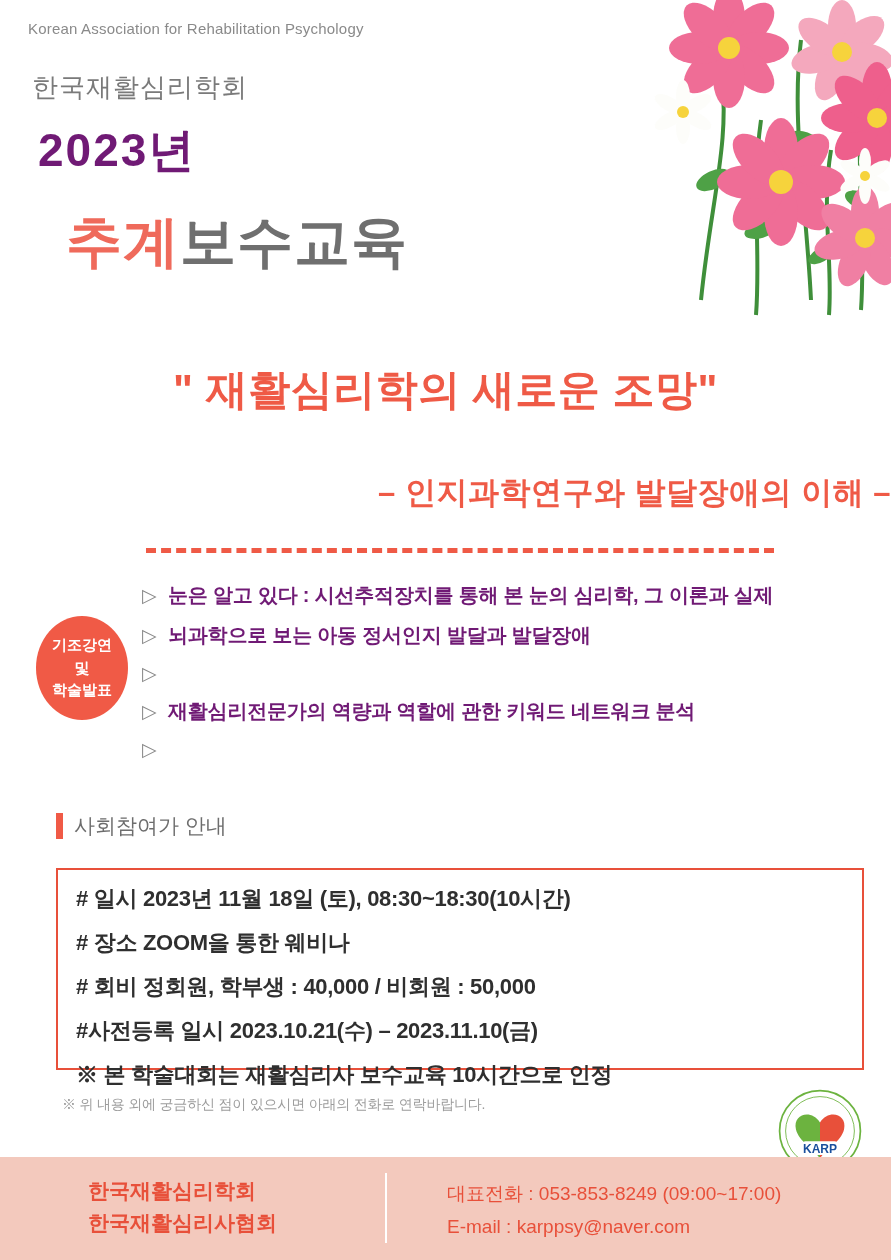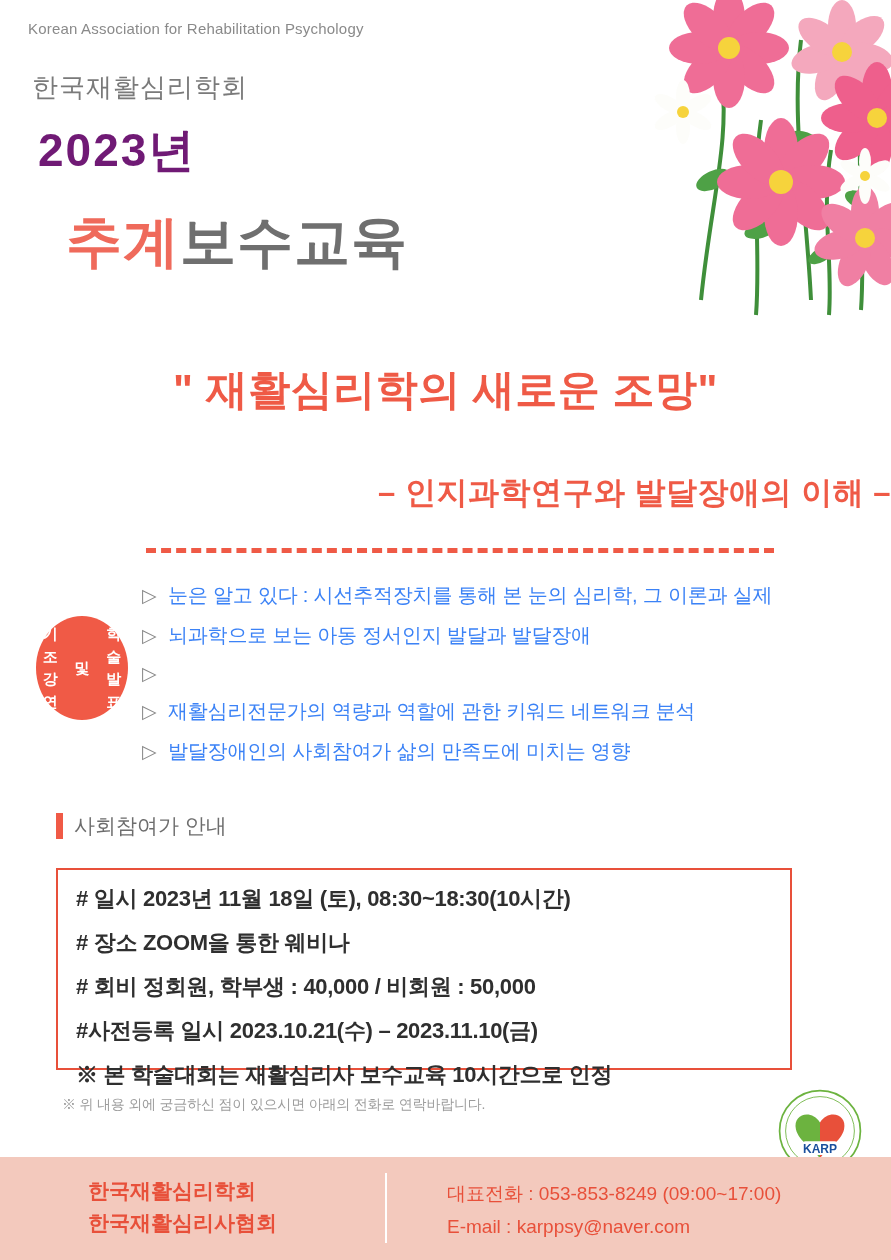--- a/index.html
+++ b/index.html
@@ -115,25 +115,24 @@
     top: 616px;
     width: 92px;
     height: 104px;
     background: #f05a46;
     border-radius: 50% / 50%;
     color: #ffffff;
     font-size: 15px;
     font-weight: bold;
     line-height: 1.5;
     display: flex;
-    flex-direction: row;
+    flex-direction: column;
     align-items: center;
     justify-content: center;
-    text-align: center;
-    gap: 10px;
+    text-align: right;
   }
 
   
   .topics {
     position: absolute;
     left: 142px;
     top: 582px;
     width: 700px;
   }
   .topic-row {
@@ -142,22 +141,22 @@
     margin-bottom: 13px;
   }
   .topic-mark {
     color: #8b8b8b;
     font-size: 19px;
     width: 26px;
     flex: 0 0 26px;
   }
   .topic-text {
     font-size: 20px;
-    font-weight: normal;
-    color: #3b82f6;
+    font-weight: bold;
+    color: #701a75;
     letter-spacing: -0.2px;
   }
 
   
   .sec-head {
     position: absolute;
     left: 56px;
     top: 812px;
     display: flex;
     align-items: center;
@@ -171,21 +170,21 @@
   .sec-title {
     font-size: 21px;
     color: #6d6d6d;
   }
 
   
   .info-box {
     position: absolute;
     left: 56px;
     top: 868px;
-    width: 736px;
+    width: 808px;
     height: 202px;
     border: 2px solid #e8503a;
     box-sizing: border-box;
     padding: 14px 18px 4px 18px;
   }
   .info-line {
     font-size: 22px;
     font-weight: bold;
     color: #2f2f2f;
     margin-bottom: 14px;
@@ -385,21 +384,20 @@
     </div>
     <div class="topic-row">
       <span class="topic-mark">▷</span>
     </div>
     <div class="topic-row">
       <span class="topic-mark">▷</span>
       <span class="topic-text">재활심리전문가의 역량과 역할에 관한 키워드 네트워크 분석</span>
     </div>
     <div class="topic-row">
       <span class="topic-mark">▷</span>
-      <span class="topic-text">발달장애인의 사회참여가 삶의 만족도에 미치는 영향</span>
     </div>
   </div>
 
   <div class="sec-head">
     <span class="sec-bar"></span>
     <span class="sec-title">사회참여가 안내</span>
   </div>
 
   <div class="info-box">
     <div class="info-line"># 일시 2023년 11월 18일 (토), 08:30~18:30(10시간)</div>

